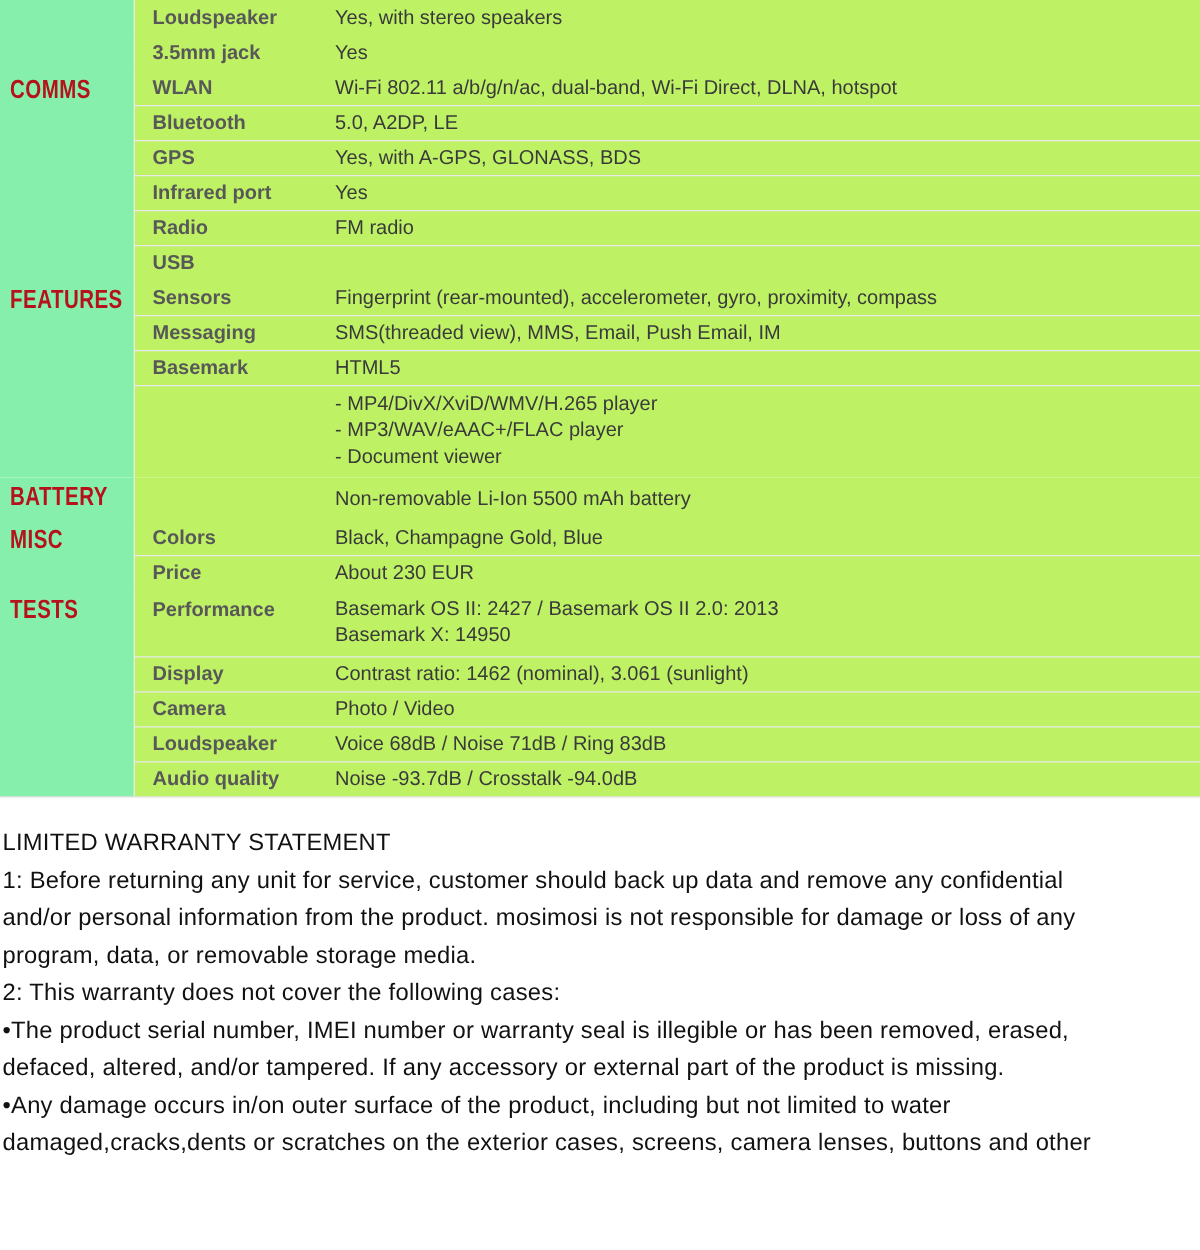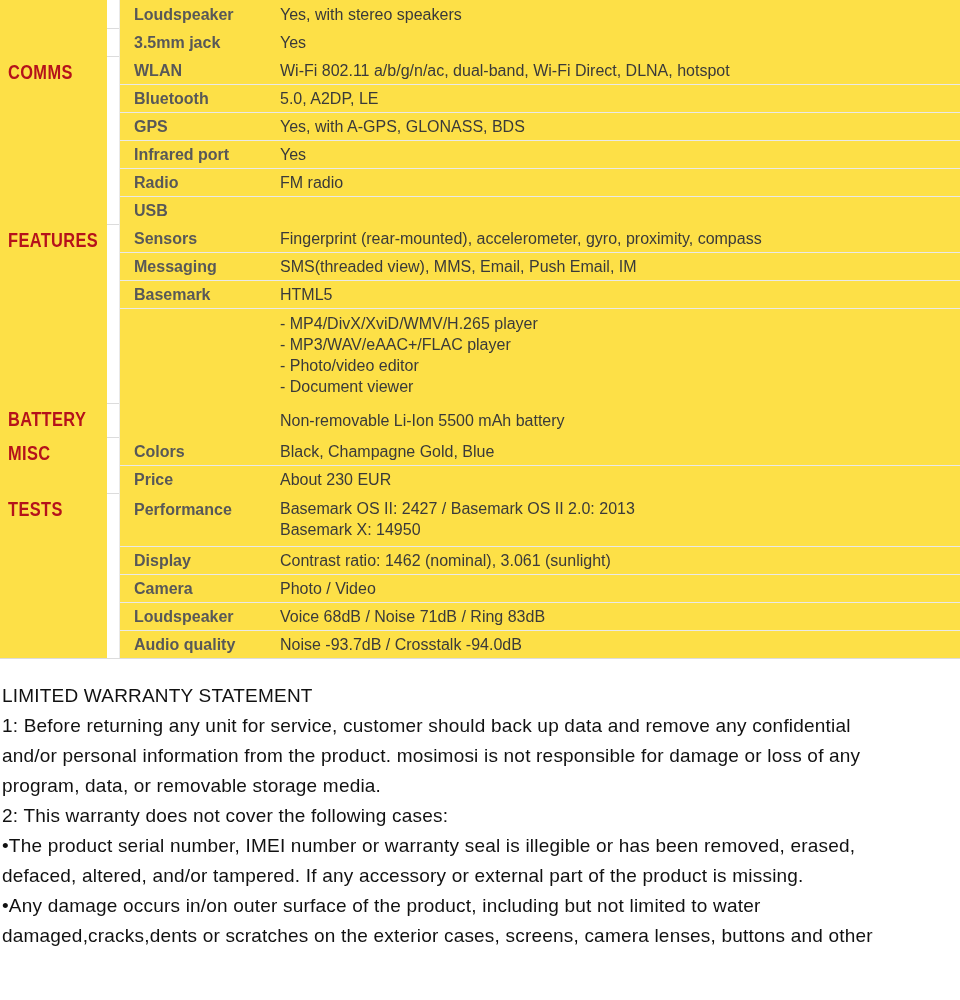--- a/index.html
+++ b/index.html
@@ -12,39 +12,38 @@
   
   .spec-table {
     width: 960px;
     border-bottom: 1px solid #dcdcdc;
   }
   .section { display: flex; }
   .section + .section { box-shadow: inset 0 1px 0 #dcdcdc; }
   .section-label {
     width: 107px;
     flex: 0 0 107px;
-    background: #fde047;
+    background: #86efac;
     padding: 4px 0 0 8px;
   }
   .section-label-text {
     display: inline-block;
     font-size: 21px;
     font-weight: bold;
     color: #b5121b;
     line-height: 24px;
     transform: scaleX(0.78);
     transform-origin: left center;
     white-space: nowrap;
     letter-spacing: 0.5px;
   }
   .section-rows {
     flex: 1 1 auto;
-    background: #fde047;
+    background: #bef264;
     box-shadow: inset 1px 0 0 #e9e9e9;
-    margin-left: 12px;
   }
   .spec-row {
     display: flex;
     min-height: 28px;
     align-items: center;
   }
   .spec-row + .spec-row { box-shadow: inset 0 1px 0 #e9e9e9; }
   .spec-row.multiline { align-items: flex-start; padding: 5px 0 6px 0; }
   .spec-name {
     flex: 0 0 161px;
@@ -163,21 +162,20 @@
             <div class="spec-name">Basemark</div>
             <div class="spec-value">
               <div class="value-line">HTML5</div>
             </div>
           </div>
           <div class="spec-row multiline">
             <div class="spec-name"></div>
             <div class="spec-value">
               <div class="value-line">- MP4/DivX/XviD/WMV/H.265 player</div>
               <div class="value-line">- MP3/WAV/eAAC+/FLAC player</div>
-              <div class="value-line">- Photo/video editor</div>
               <div class="value-line">- Document viewer</div>
             </div>
           </div>
         </div>
       </div>
       <div class="section">
         <div class="section-label"><span class="section-label-text">BATTERY</span></div>
         <div class="section-rows">
           <div class="spec-row">
             <div class="spec-name"></div>

